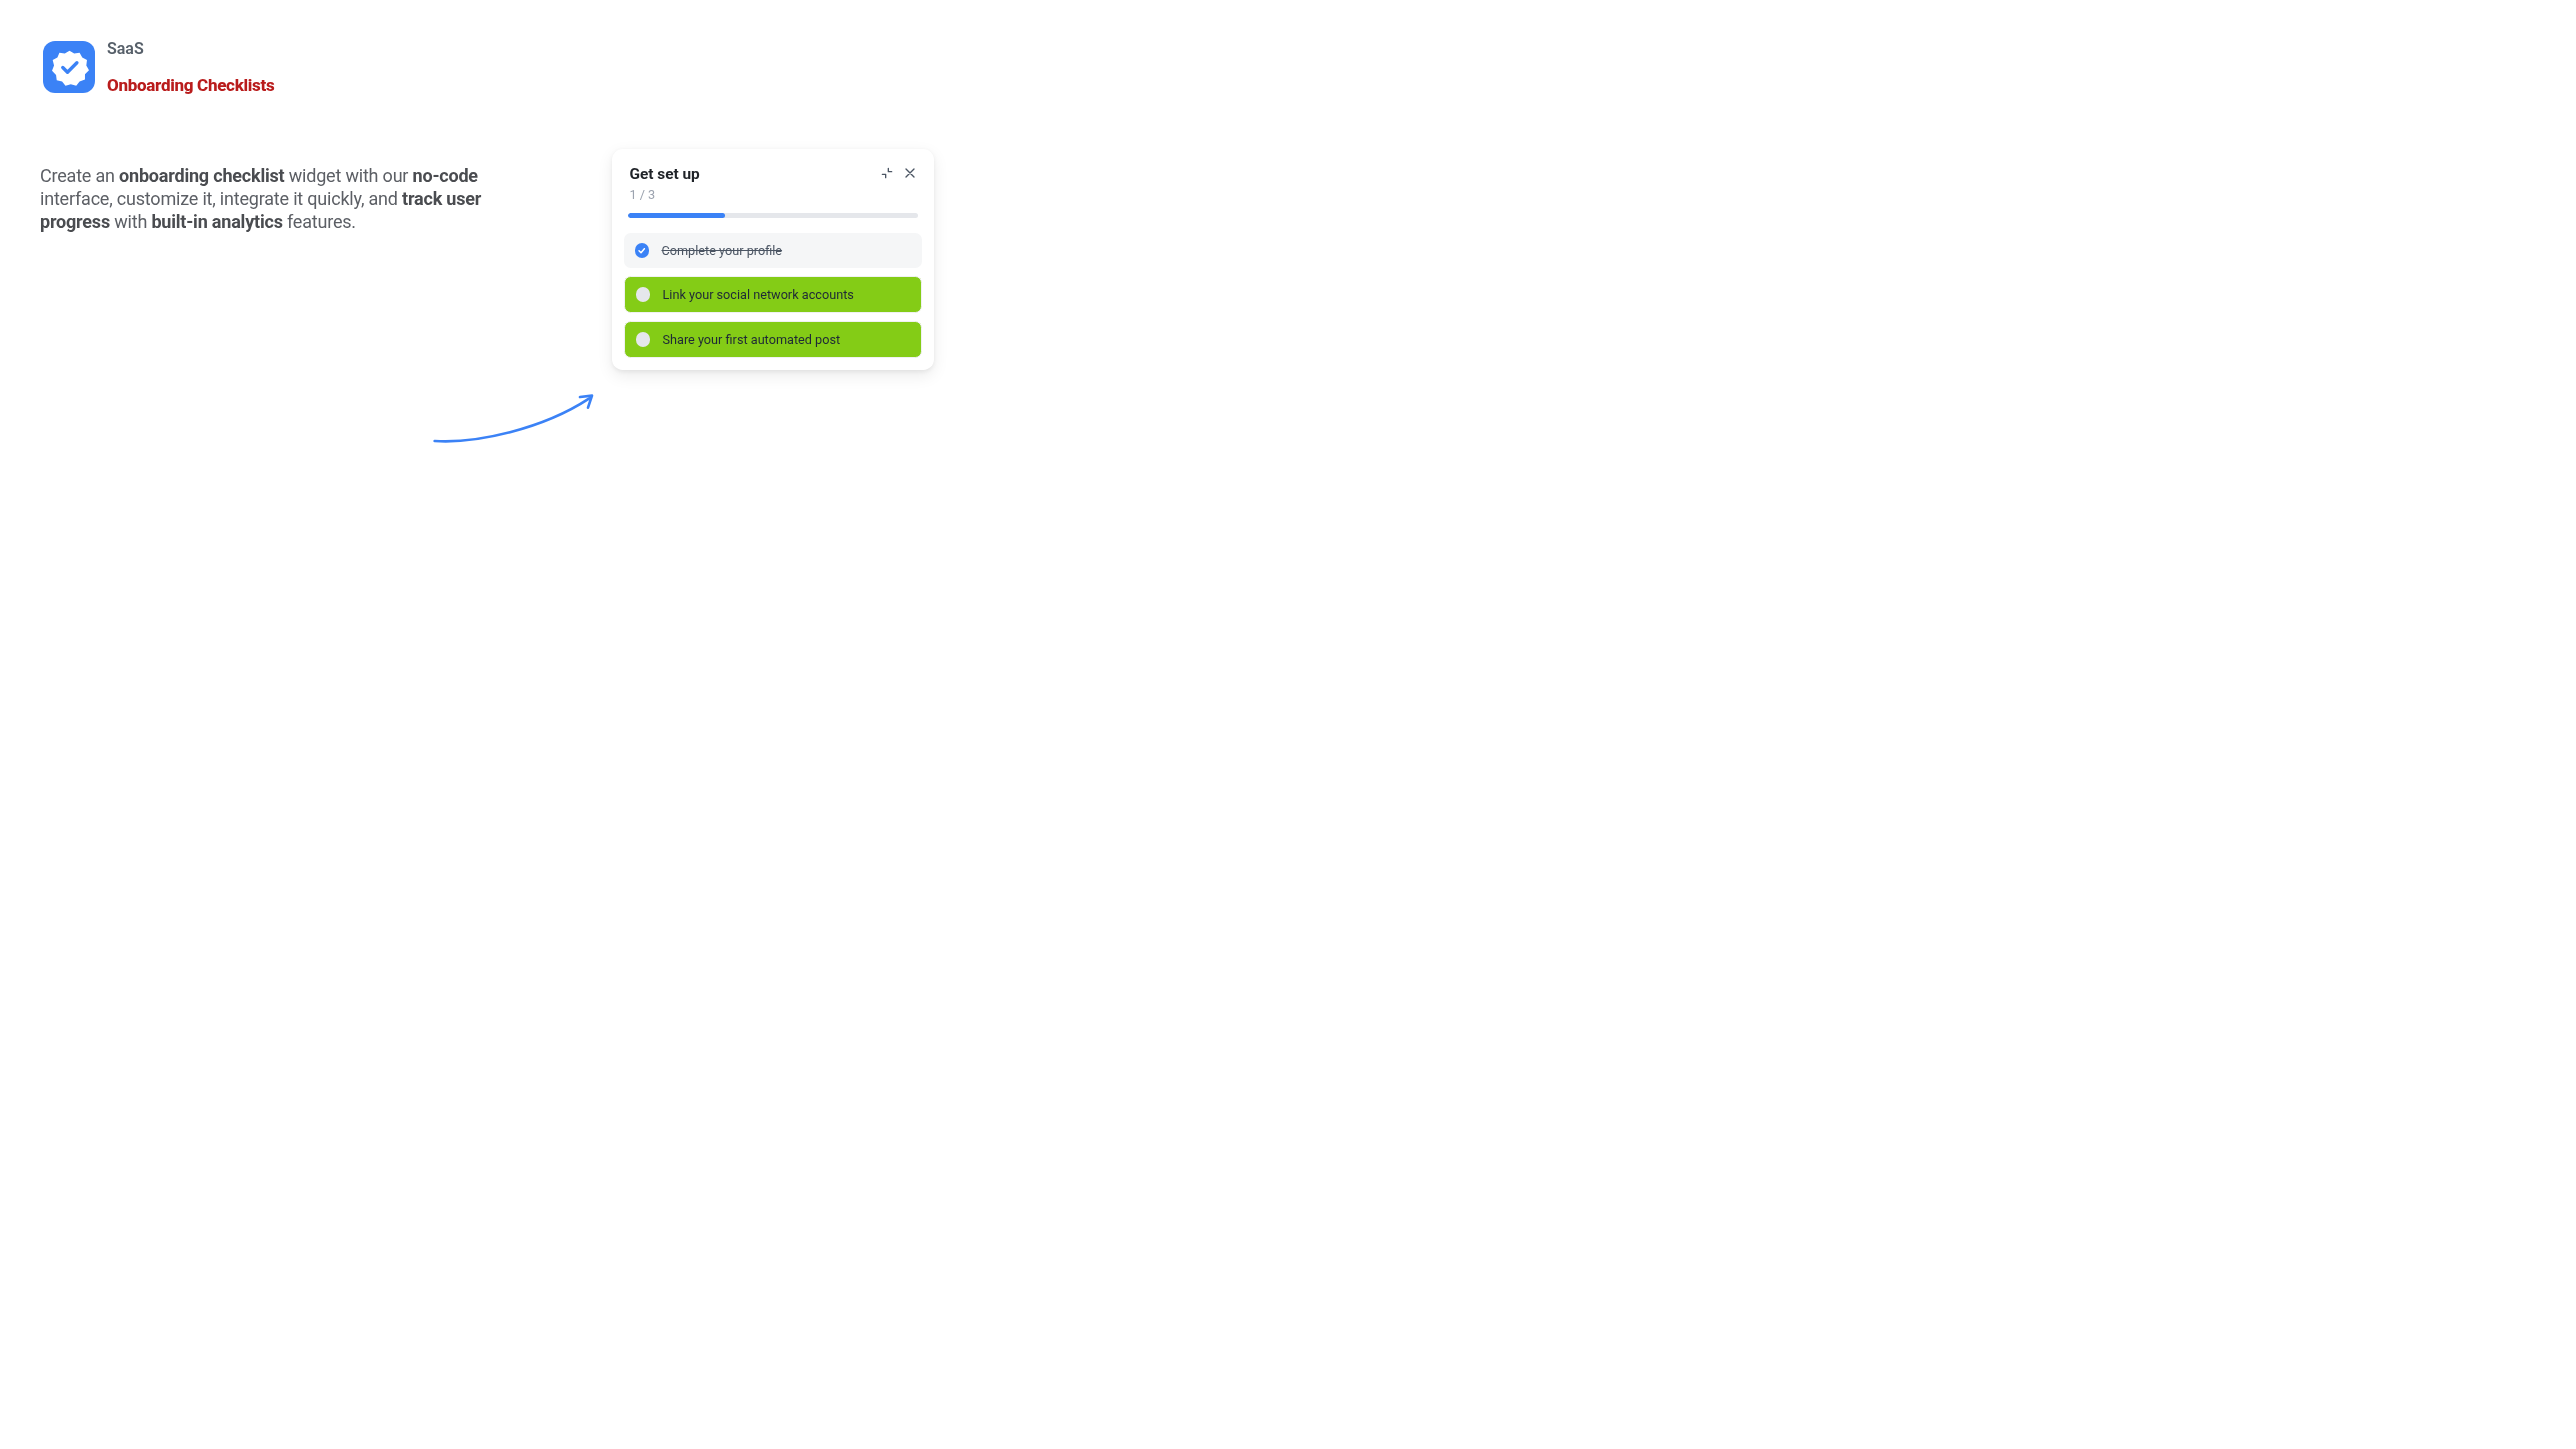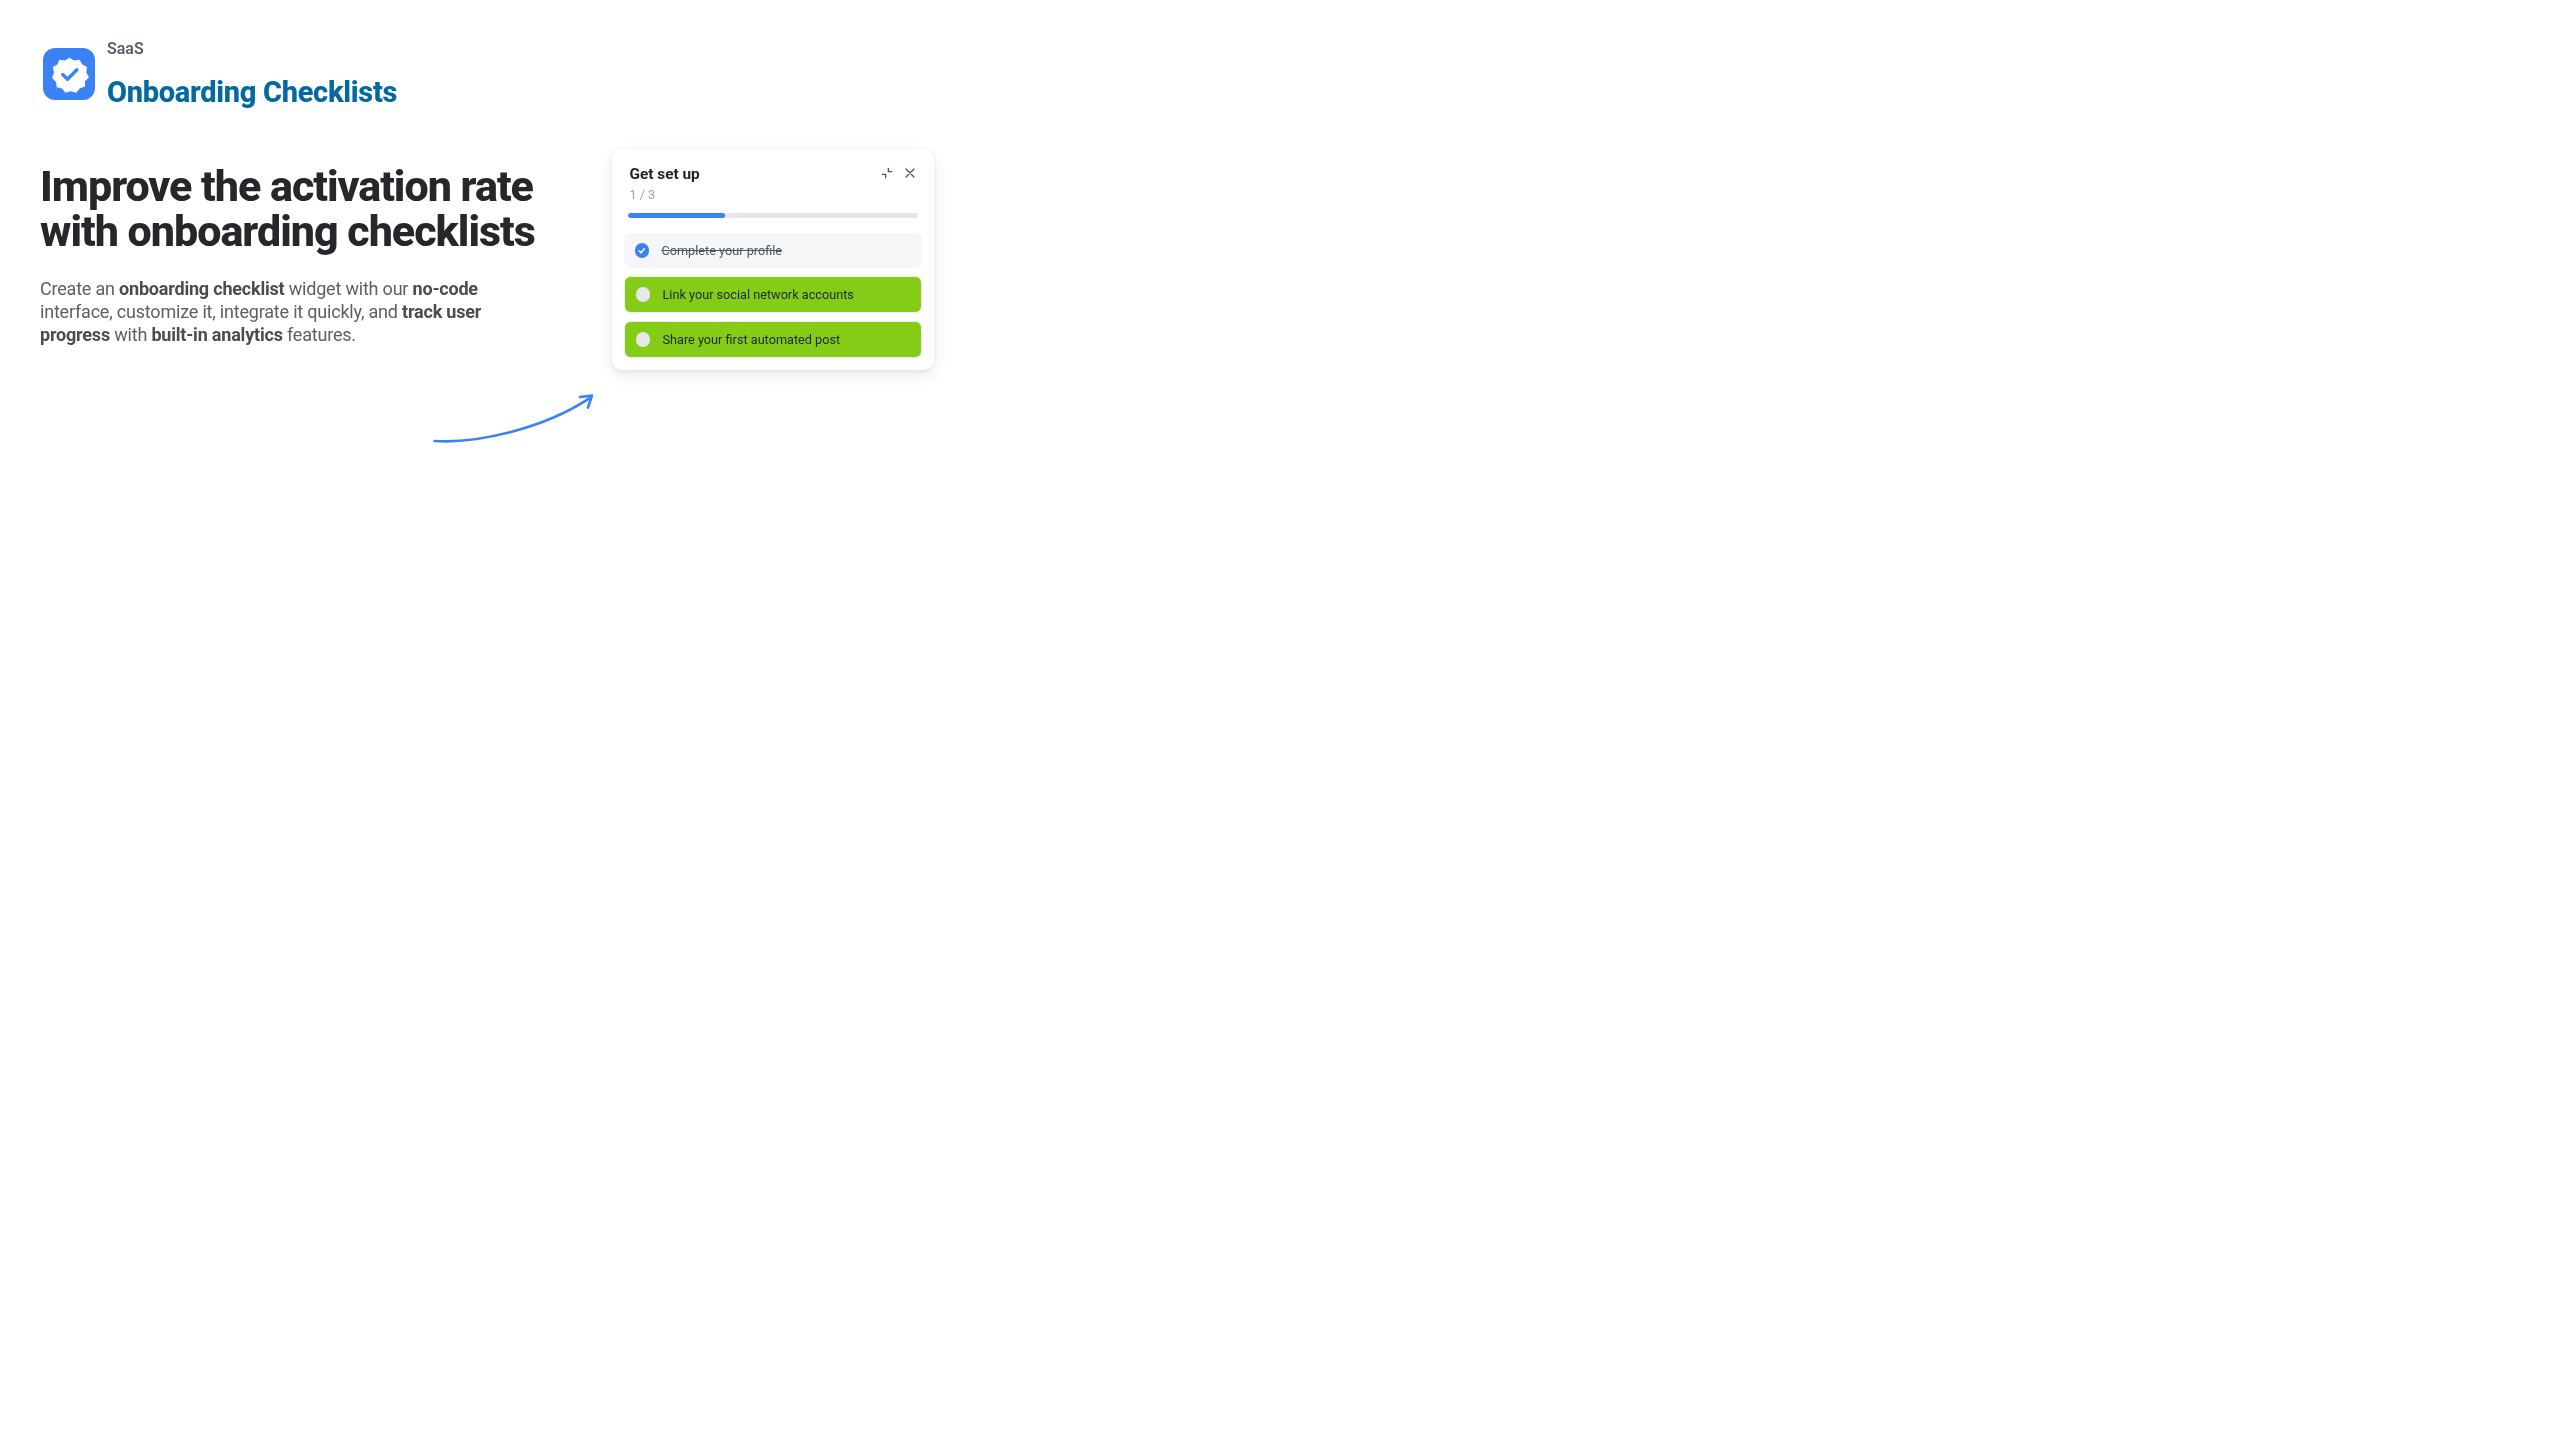--- a/index.html
+++ b/index.html
@@ -35,23 +35,23 @@
       display: flex;
       flex-direction: column;
       gap: 17px;
     }
     .header-subtitle {
       font-size: 16px;
       font-weight: 600;
       color: #57606a;
     }
     .header-title {
-      font-size: 29px;
+      font-size: 17px;
       font-weight: 800;
-      color: #0369a1;
+      color: #b91c1c;
       letter-spacing: -0.3px;
     }
     .hero {
       position: absolute;
       top: 164px;
       left: 40px;
       width: 510px;
     }
     .hero-headline {
       font-size: 43px;
@@ -191,21 +191,20 @@
       <path d="M19 29 L26 36 L40 22" stroke="#3b82f6" stroke-width="5" fill="none" stroke-linecap="round" stroke-linejoin="round"></path>
     </svg>
   </div>
   <div class="header-text">
     <div class="header-subtitle">SaaS</div>
     <div class="header-title">Onboarding Checklists</div>
   </div>
 </div>
 
 <div class="hero">
-  <h1 class="hero-headline">Improve the activation rate with onboarding checklists</h1>
   <p class="hero-subtext">
     <span>Create an </span><span class="bold">onboarding checklist</span><span> widget with our </span><span class="bold">no-code</span><span> interface, customize it, integrate it quickly, and </span><span class="bold">track user progress</span><span> with </span><span class="bold">built-in analytics</span><span> features.</span>
   </p>
 </div>
 
 <svg class="arrow-decoration" width="174" height="60" viewBox="0 0 260 90">
   <path d="M 8 78 C 70 82, 170 60, 240 14" stroke="#3b82f6" stroke-width="4" fill="none" stroke-linecap="round"></path>
   <path d="M 226 12 L 244 10 L 238 28" stroke="#3b82f6" stroke-width="4" fill="none" stroke-linecap="round" stroke-linejoin="round"></path>
 </svg>
 

